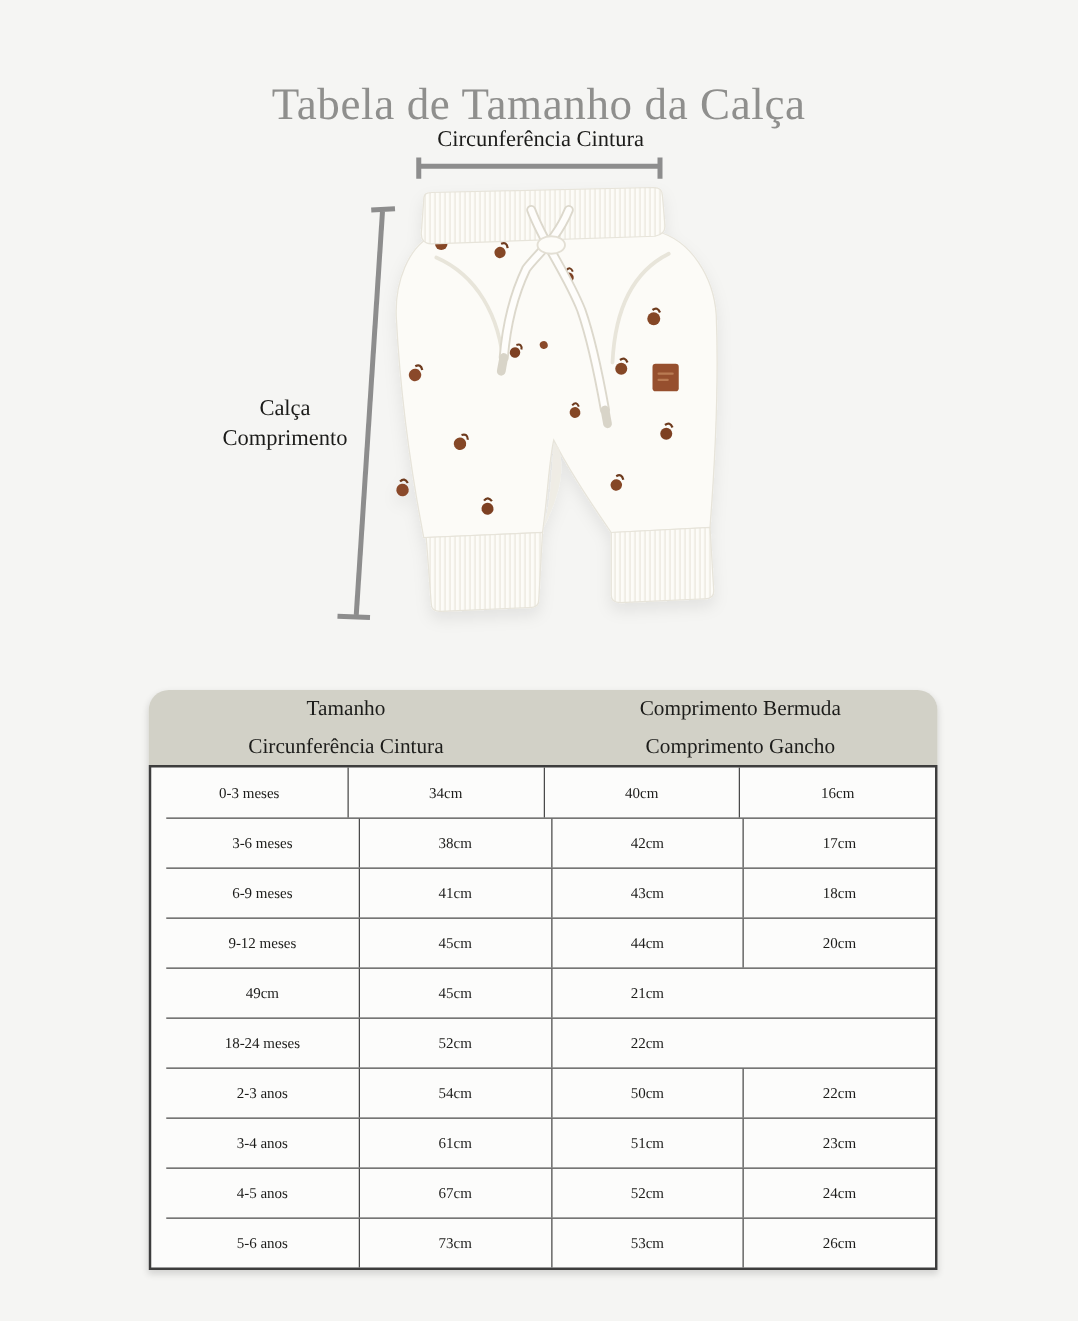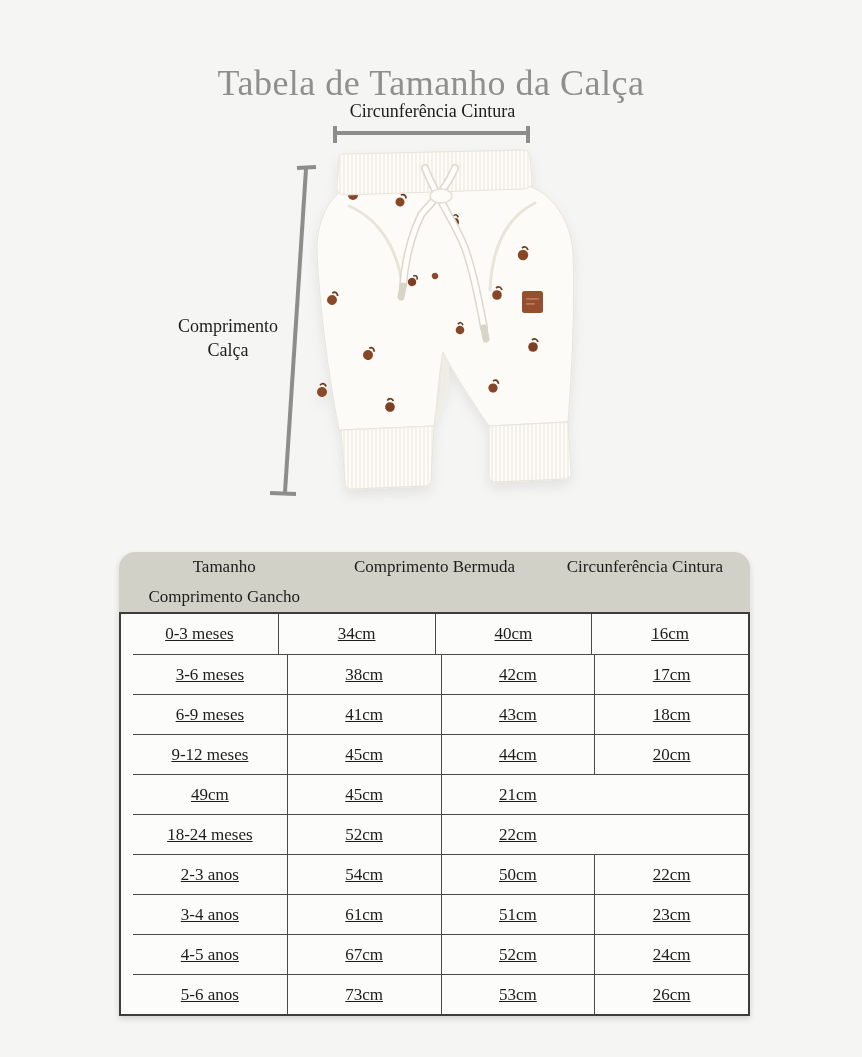--- a/index.html
+++ b/index.html
@@ -31,56 +31,56 @@
   }
   .length-label span{display:block;}
   .diagram{position:absolute;left:150px;top:120px;width:450px;height:400px;}
 
   .table-wrap{
     position:absolute;left:119px;top:552px;width:631px;
     box-shadow:0 3px 6px rgba(0,0,0,.14);
     border-radius:16px 16px 0 0;
   }
   .thead{
-    display:grid;grid-template-columns:repeat(3,1fr);
+    display:grid;grid-template-columns:repeat(2,1fr);
     background:var(--header-bg);
     border-radius:16px 16px 0 0;
     height:60px;
   }
   .th{
     display:flex;align-items:center;justify-content:center;text-align:center;
     font-size:17px;line-height:1.2;padding:0 18px;color:var(--text);
   }
   .tbody{
     background:var(--cell-bg);
     border:2px solid var(--border-outer);
   }
   .tr{
     display:grid;grid-template-columns:repeat(4,1fr);
     height:40px;
   }
   .tr + .tr{border-top:1.5px solid var(--border);margin-left:12px;}
   .td{
     display:flex;align-items:center;justify-content:center;text-align:left;
-    font-size:17px;color:var(--text);text-decoration:underline;
+    font-size:12px;color:var(--text);
   }
   .td + .td{border-left:1.5px solid var(--border);}
 </style>
 </head>
 <body>
 
 <div class="page">
 
   <h1 class="title">Tabela de Tamanho da Calça</h1>
 
   <div class="waist-label">Circunferência Cintura</div>
 
   <div class="length-label">
+    <span>Calça</span>
     <span>Comprimento</span>
-    <span>Calça</span>
   </div>
 
   <svg class="diagram" viewBox="0 0 450 400" width="450" height="400">
     <defs>
       <pattern id="rib" width="4" height="8" patternUnits="userSpaceOnUse">
         <rect width="4" height="8" fill="#fdfcf8"></rect>
         <line x1="1" y1="0" x2="1" y2="8" stroke="#ebe8df" stroke-width="1.2"></line>
       </pattern>
       <filter id="soft" x="-20%" y="-20%" width="140%" height="140%">
         <feDropShadow dx="0" dy="6" stdDeviation="6" flood-color="#000000" flood-opacity="0.08"></feDropShadow>

